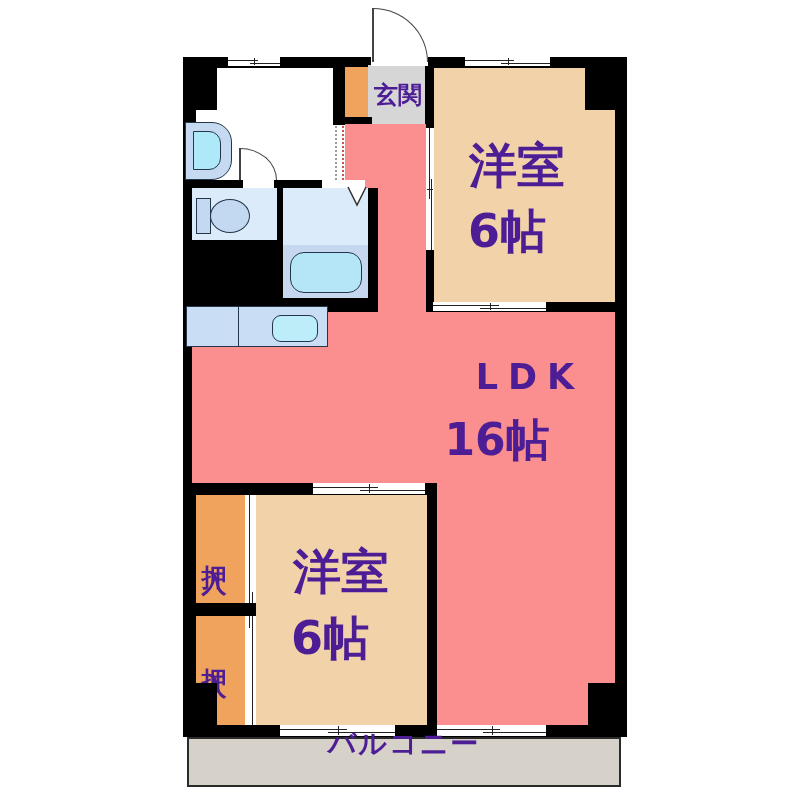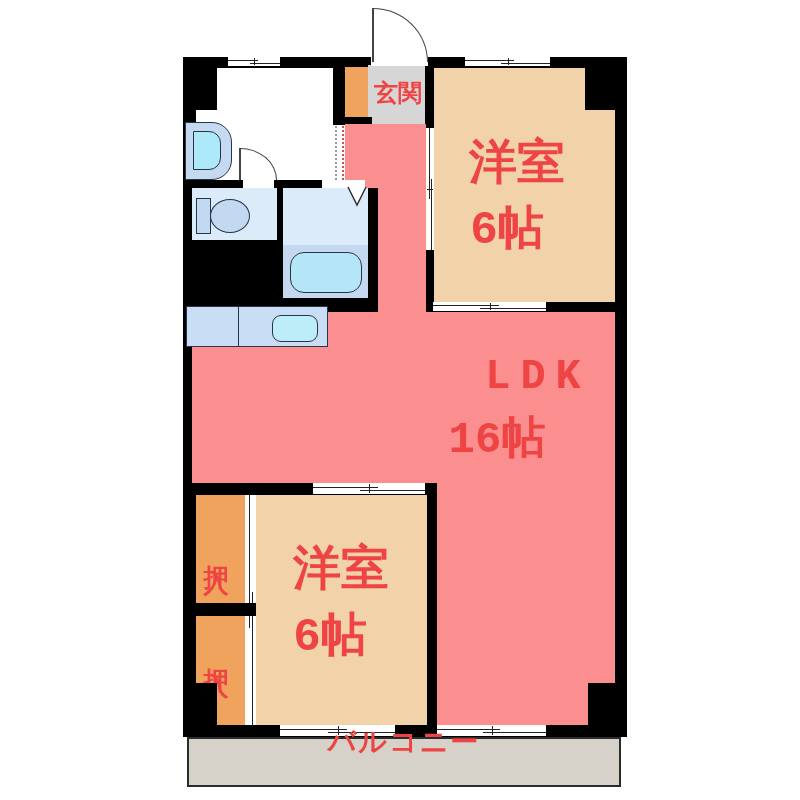--- a/index.html
+++ b/index.html
@@ -36,25 +36,25 @@
   .win-v{background:#fff;}
   .win-v .l1{position:absolute;top:0;height:58%;left:35%;border-left:1.5px solid #222;}
   .win-v .l2{position:absolute;bottom:0;height:58%;left:65%;border-left:1.5px solid #222;}
   .win-v .tk{position:absolute;top:50%;left:10%;right:10%;border-top:1.5px solid #222;}
   .arc{border-top:1.6px solid #444;border-right:1.6px solid #444;
        border-radius:0 100% 0 0;box-sizing:border-box;}
   .leaf{background:#444;}
   .dotted-gray{border-left:2px dotted #9a9a9a;}
   .dotted-red{border-left:2px dotted #cc5252;}
   
-  .lbl{color:#ef4444;font-weight:bold;white-space:nowrap;
-       transform:translate(-50%,-50%);line-height:1;font-family:Liberation Mono, monospace;}
+  .lbl{color:#4c1d95;font-weight:bold;white-space:nowrap;
+       transform:translate(-50%,-50%);line-height:1;}
   .lbl-room{font-size:48px;}
   .lbl-size{font-size:46px;}
-  .lbl-ldk{font-size:42px;letter-spacing:10px;margin-left:8px;}
+  .lbl-ldk{font-size:35px;letter-spacing:10px;}
   .lbl-ldk-size{font-size:44px;}
   .lbl-genkan{font-size:24px;}
   .lbl-balcony{font-size:28px;letter-spacing:2px;}
   .lbl-oshiire{font-size:25px;writing-mode:vertical-rl;text-orientation:upright;
        letter-spacing:4px;transform:translate(-50%,-50%);}
 </style>
 </head>
 <body>
 
 <div id="canvas">

